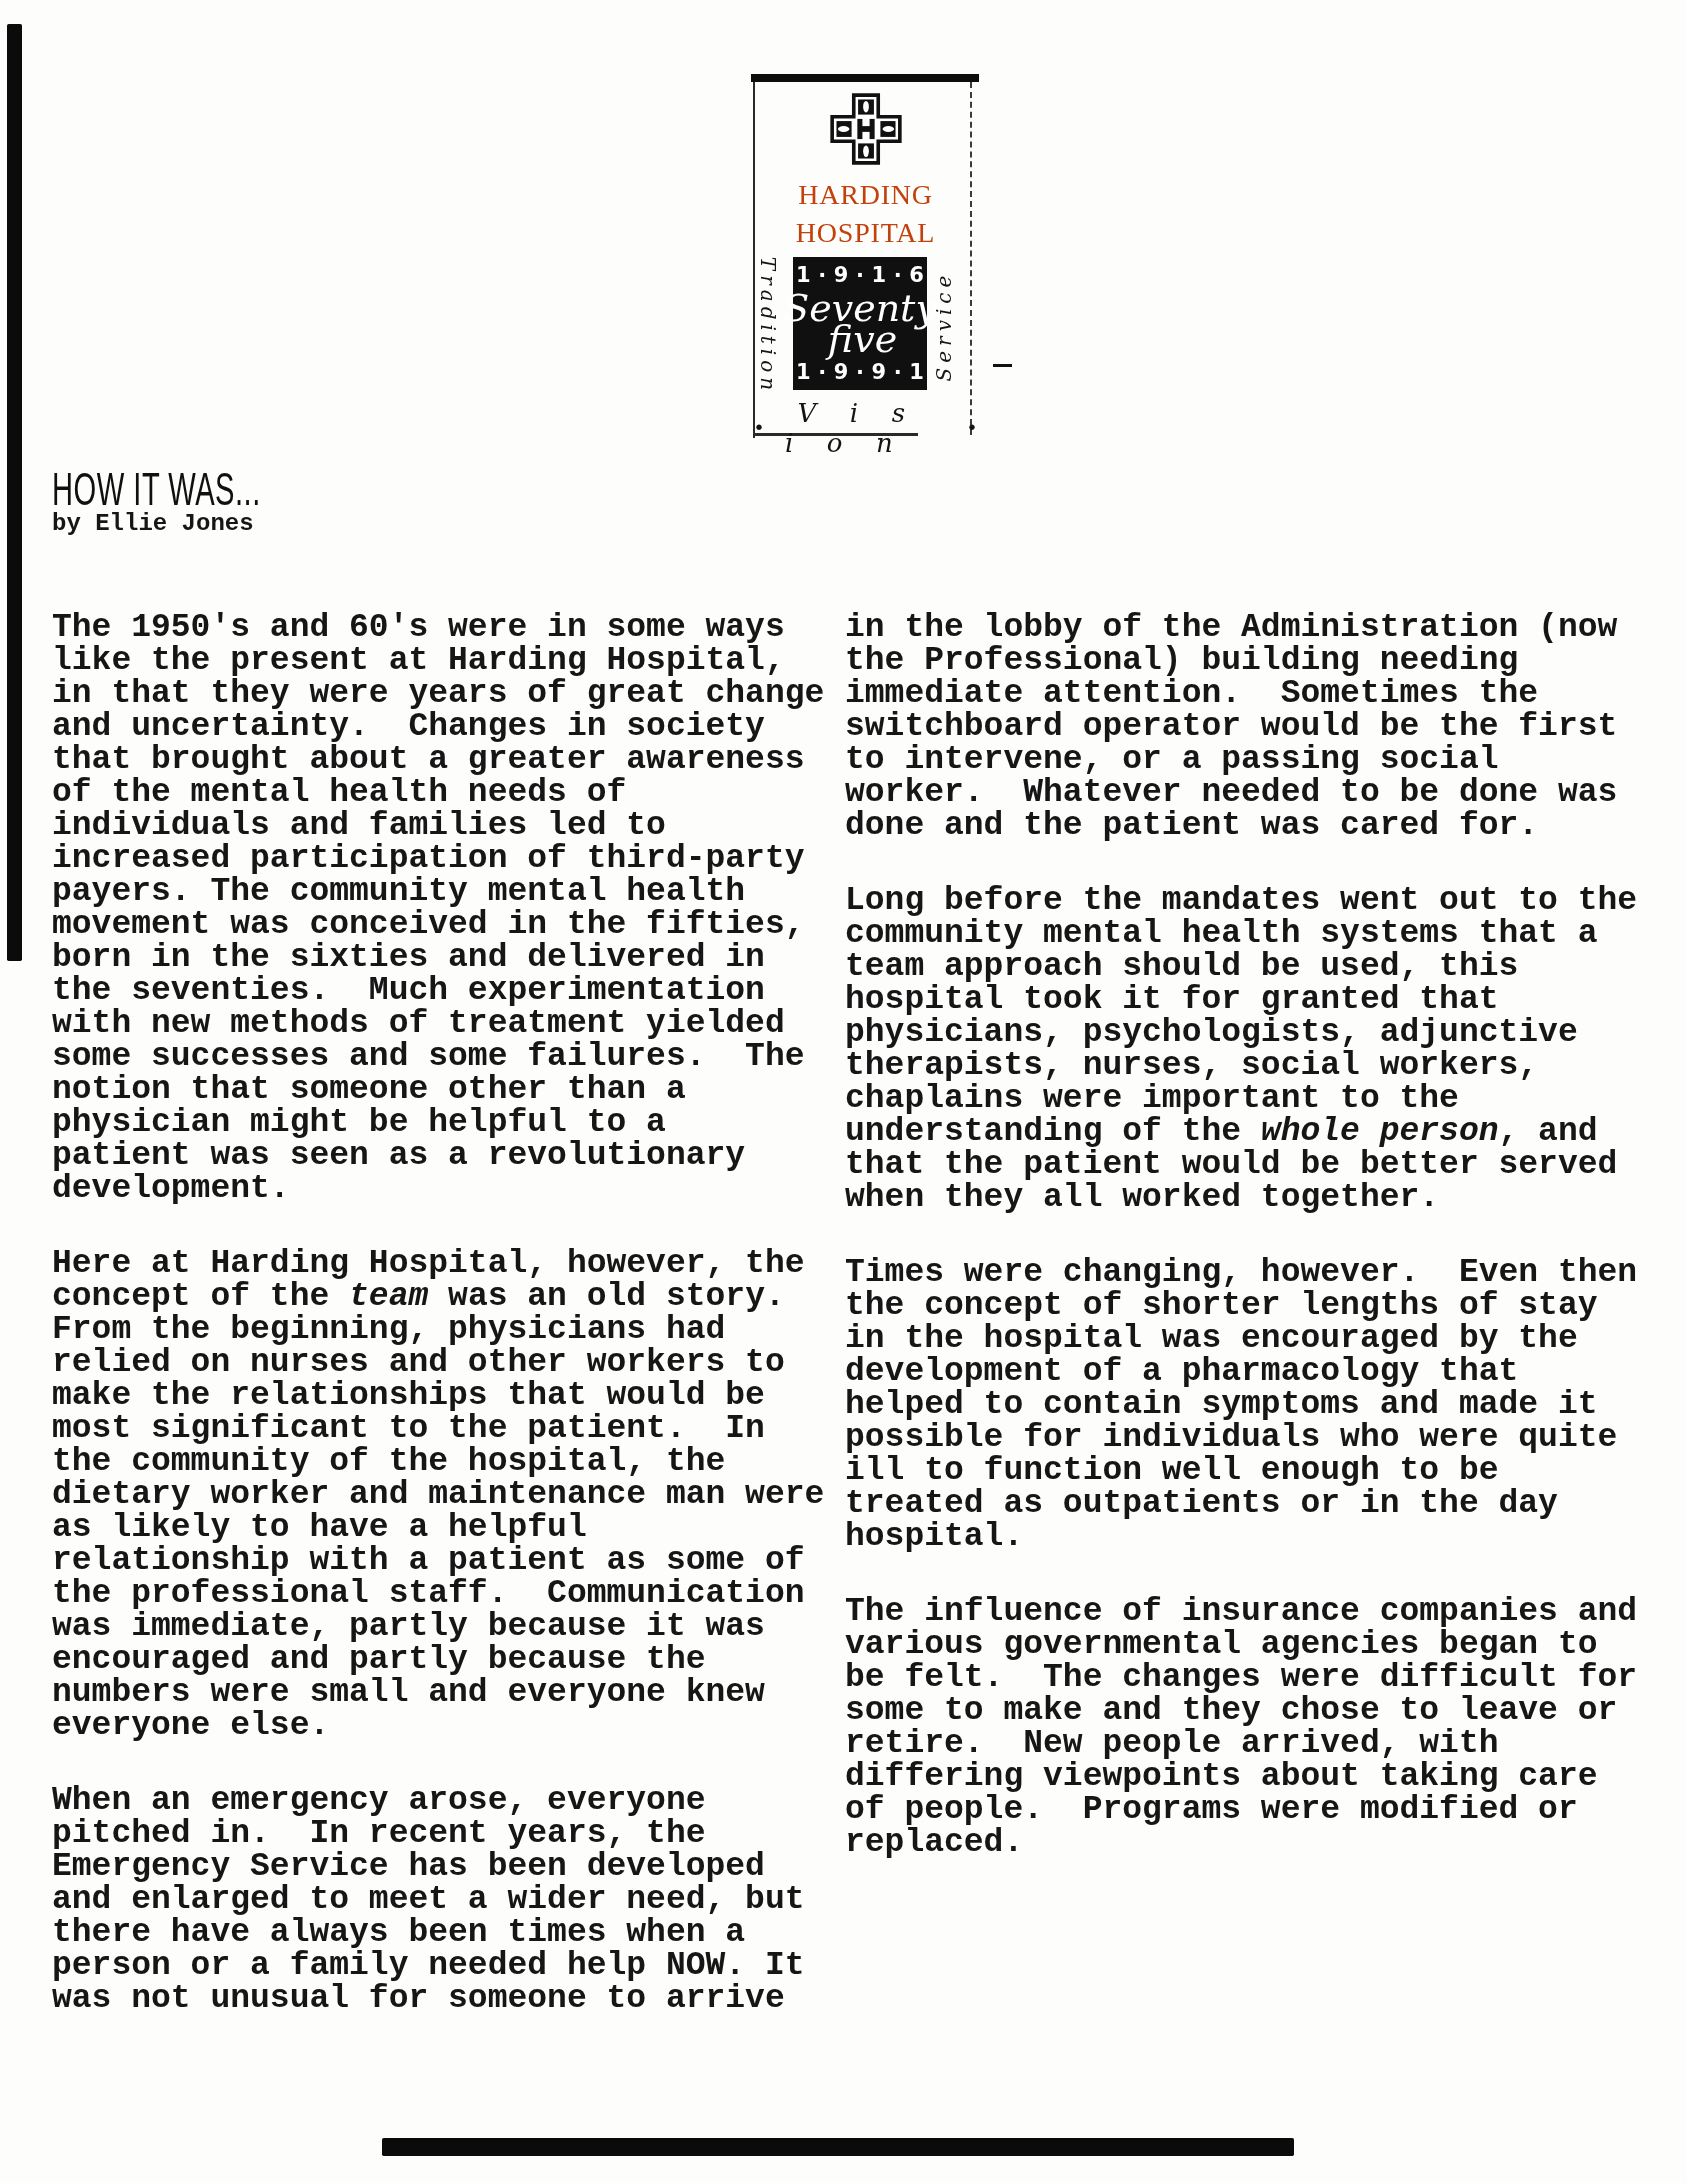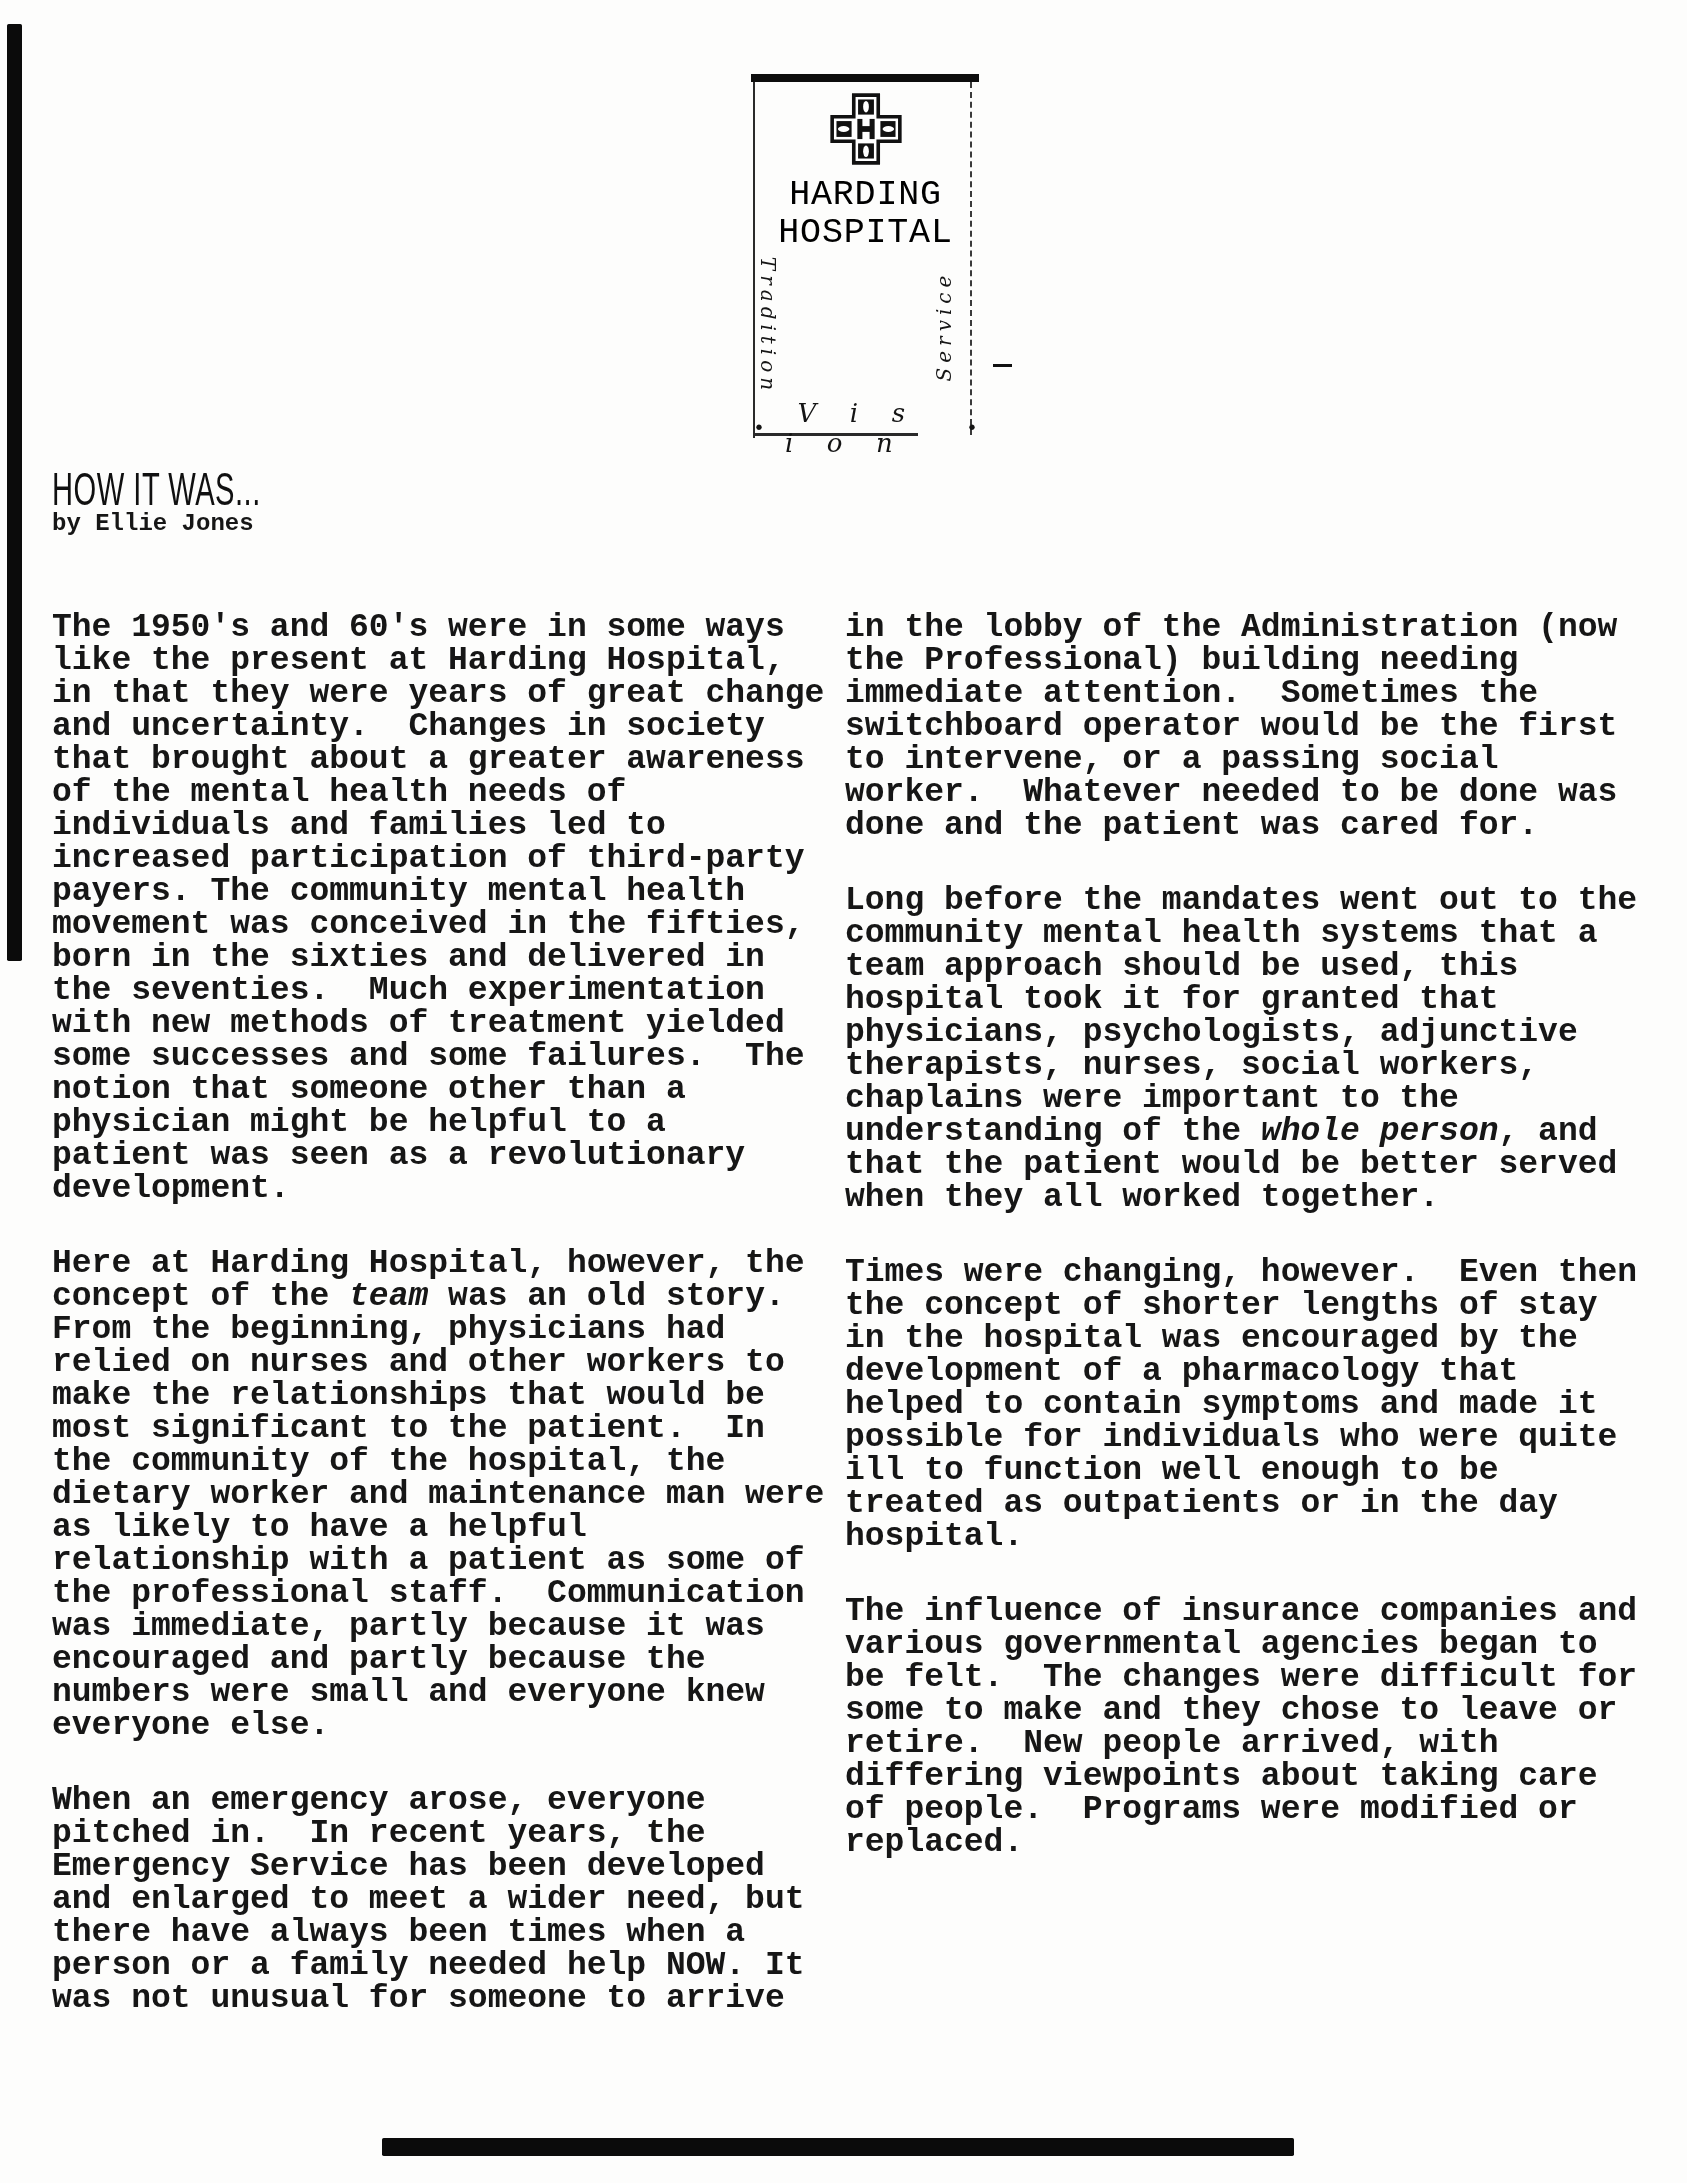--- a/index.html
+++ b/index.html
@@ -33,23 +33,23 @@
   .logo-topbar { position:absolute; left:-1.7px; top:0; width:228px; height:7.6px; background:#0d0d0d; }
   .logo-border-left  { position:absolute; left:0; top:7.6px; width:1.7px; height:356px; background:#2a2a2a; }
   .logo-border-right { position:absolute; left:217px; top:7.6px; height:353px; border-left:2.5px dashed #3a3a3a; }
   .logo-border-bottom{ position:absolute; left:0; top:359px; width:165px; height:2.5px; background:#2a2a2a; }
 
   .logo-cross { position:absolute; left:50%; top:18.5px; transform:translateX(-50%); }
 
   .logo-name {
     position:absolute; left:0; top:102px; width:100%;
     text-align:center;
-    font-family:Liberation Mono, monospace;
-    font-size:35px; line-height:38px; letter-spacing:0.8px;
-    color:#000000;
+    font-family:Liberation Serif, serif;
+    font-size:28px; line-height:38px; letter-spacing:0.8px;
+    color:#c2410c;
   }
 
   .seal-square {
     position:absolute; left:40px; top:183px; width:134px; height:133px;
     background:#101010; color:#fff;
     display:flex; flex-direction:column; align-items:center; justify-content:space-between;
     padding:5.9px 0; box-sizing:border-box;
   }
   .seal-year {
     font-family:"DejaVu Sans", sans-serif; font-weight:700;
@@ -136,20 +136,28 @@
   </span>
 
   <div class="logo-name">
     <div>HARDING</div>
     <div>HOSPITAL</div>
   </div>
 
   <span class="side-word left">Tradition</span>
   <span class="side-word right">Service</span>
 
+  <div class="seal-square">
+    <div class="seal-year">1·9·1·6</div>
+    <div class="seal-script">
+      <span class="script-line1">Seventy</span>
+      <span class="script-line2">five</span>
+    </div>
+    <div class="seal-year">1·9·9·1</div>
+  </div>
 
   <div class="vision-row">
     <span class="vision-bullet">•</span>
     <span class="vision-word">V i s i o n</span>
     <span class="vision-bullet">•</span>
   </div>
 </div>
 
 <div class="article-title">
   <span class="squeeze">HOW IT WAS...</span>

